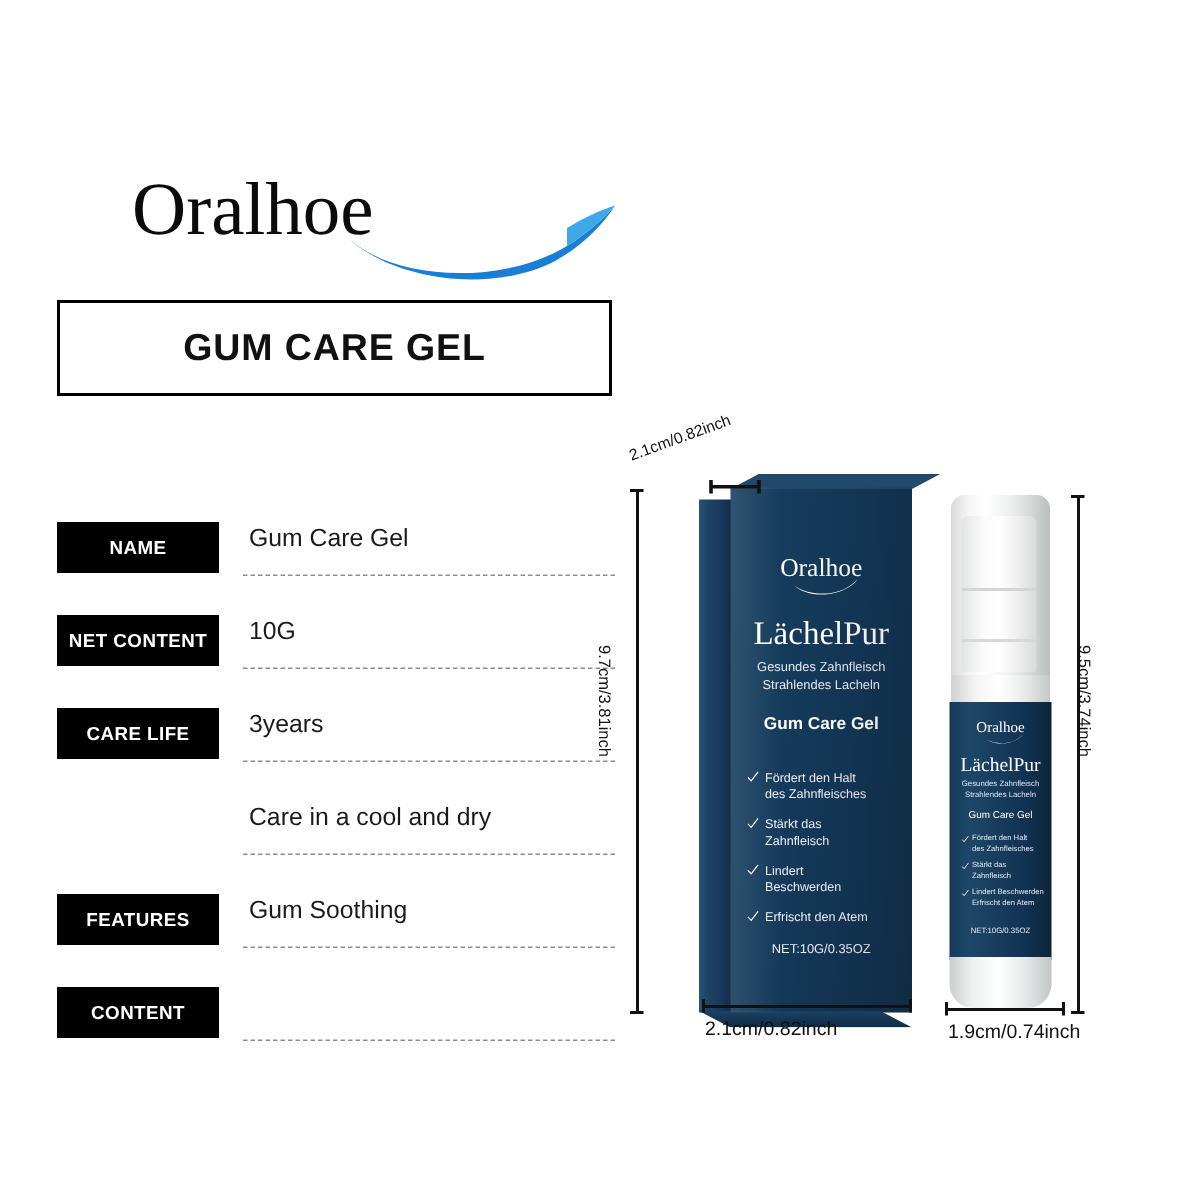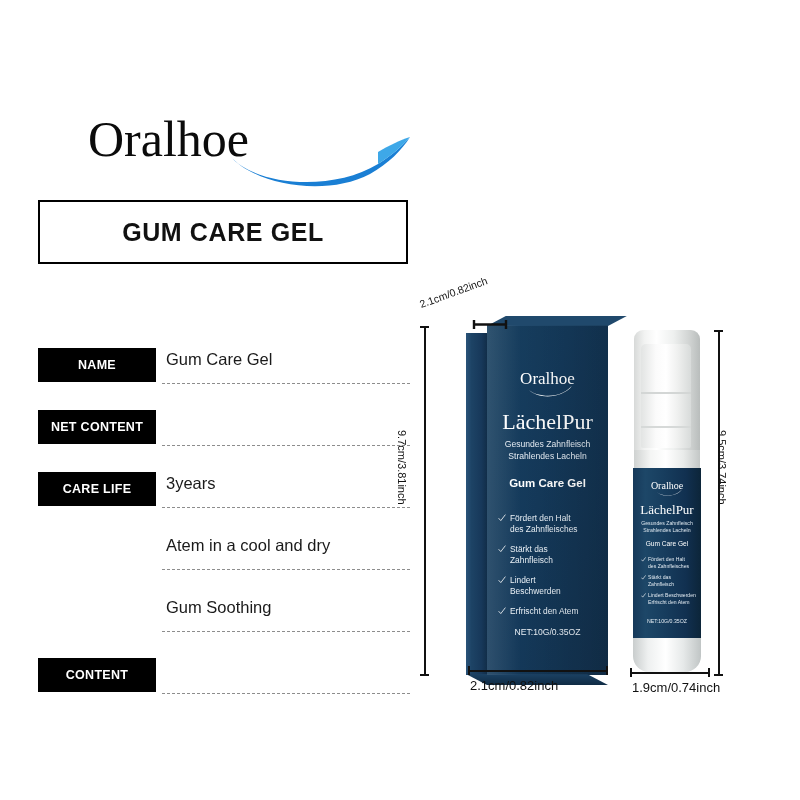--- a/index.html
+++ b/index.html
@@ -28,21 +28,21 @@
     display:flex;align-items:center;justify-content:center;
   }
   .title-text{
     font-size:25px;font-weight:700;color:#111;letter-spacing:.6px;white-space:nowrap;
   }
 
   
   .spec-table{position:absolute;left:38px;top:348px;width:370px;}
   .spec-row{position:relative;height:62px;}
   .spec-key{
-    position:absolute;left:0;top:0;width:118px;height:34px;
+    position:absolute;left:0;top:0;width:108px;height:34px;
     background:#000;color:#fff;
     display:flex;align-items:center;justify-content:center;
     font-size:12.5px;font-weight:700;letter-spacing:.3px;white-space:nowrap;
   }
   .spec-val{
     position:absolute;left:128px;top:2px;width:244px;
     font-size:16.5px;color:#1a1a1a;white-space:nowrap;
   }
   .spec-rule{
     position:absolute;left:124px;top:35px;width:248px;height:0;
@@ -199,32 +199,34 @@
   </div>
 
   <div class="spec-table">
     <div class="spec-row">
       <div class="spec-key">NAME</div>
       <div class="spec-val">Gum Care Gel</div>
       <div class="spec-rule"></div>
     </div>
     <div class="spec-row">
       <div class="spec-key">NET  CONTENT</div>
+      <div class="spec-val">10G</div>
       <div class="spec-rule"></div>
     </div>
     <div class="spec-row">
       <div class="spec-key">CARE LIFE</div>
       <div class="spec-val">3years</div>
       <div class="spec-rule"></div>
     </div>
     <div class="spec-row">
-      <div class="spec-val">Atem in a cool and dry</div>
-      <div class="spec-rule"></div>
-    </div>
-    <div class="spec-row">
+      <div class="spec-val">Care in a cool and dry</div>
+      <div class="spec-rule"></div>
+    </div>
+    <div class="spec-row">
+      <div class="spec-key">FEATURES</div>
       <div class="spec-val">Gum Soothing</div>
       <div class="spec-rule"></div>
     </div>
     <div class="spec-row">
       <div class="spec-key">CONTENT</div>
       <div class="spec-rule"></div>
     </div>
   </div>
 
   <div class="scene">

